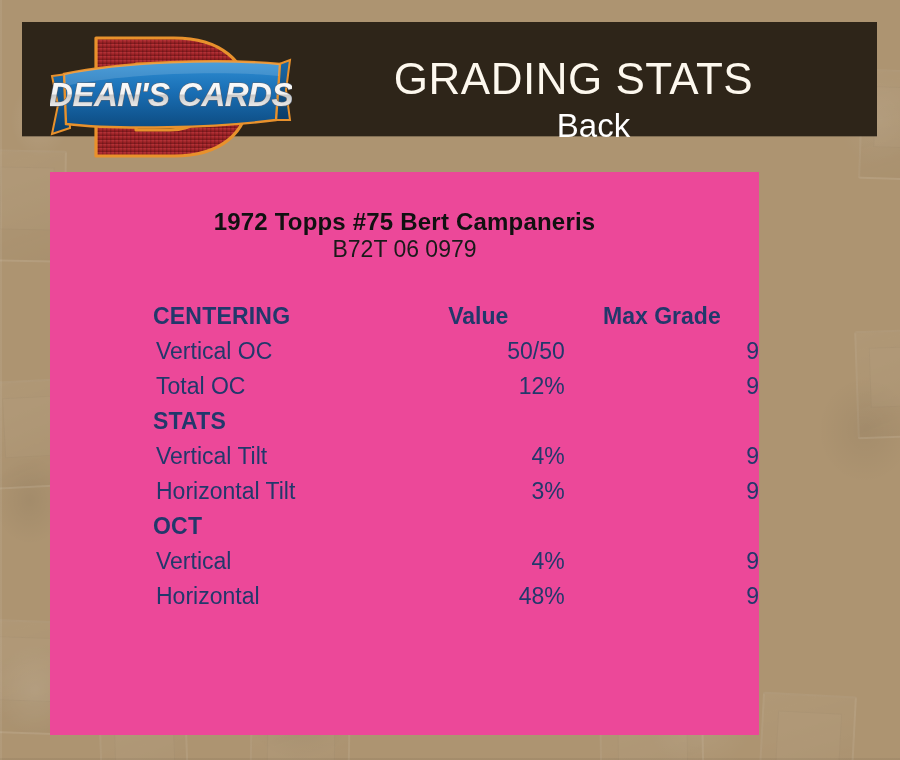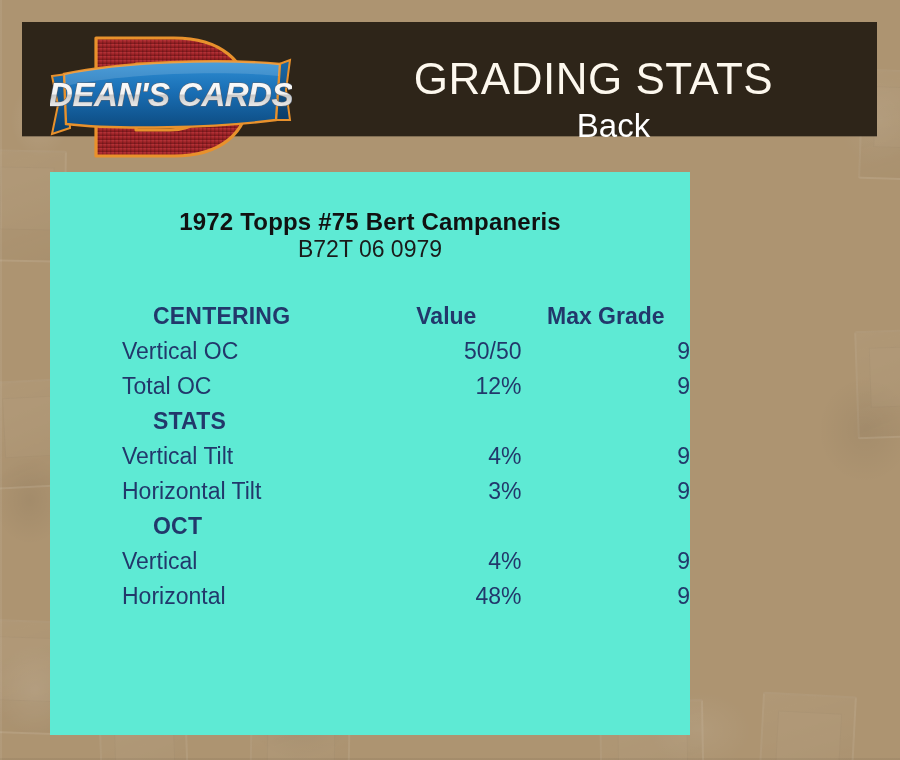--- a/index.html
+++ b/index.html
@@ -81,21 +81,21 @@
     left: 28px;
     top: 2px;
     width: 242px;
     height: 146px;
   }
   .logo-svg { display: block; width: 242px; height: 146px; }
 
   
   .header-titles {
     position: absolute;
-    left: 284px;
+    left: 264px;
     top: 0;
     width: 575px;
     height: 150px;
     display: flex;
     flex-direction: column;
     align-items: center;
     justify-content: center;
     padding-top: 6px;
     box-sizing: border-box;
   }
@@ -114,23 +114,23 @@
     font-weight: 400;
     margin-top: 2px;
     margin-left: 40px;
   }
 
   
   .panel {
     position: absolute;
     left: 50px;
     top: 172px;
-    width: 640px;
+    width: 709px;
     height: 563px;
-    background-color: #5eead4;
+    background-color: #ec4899;
   }
 
   .card-title {
     text-align: center;
     font-size: 24px;
     font-weight: bold;
     color: #111111;
     margin-top: 36px;
     letter-spacing: .2px;
   }
@@ -167,21 +167,21 @@
   .col-head .h-value,
   .col-head .h-grade { text-align: center; }
 
   .section-row .s-label {
     font-weight: bold;
     padding-left: 103px;
     letter-spacing: .2px;
   }
 
   .item-row .i-label {
-    padding-left: 72px;
+    padding-left: 106px;
     font-weight: 400;
   }
   .item-row .i-value,
   .item-row .i-grade {
     text-align: right;
     font-weight: 400;
   }
 </style>
 </head>
 <body>

